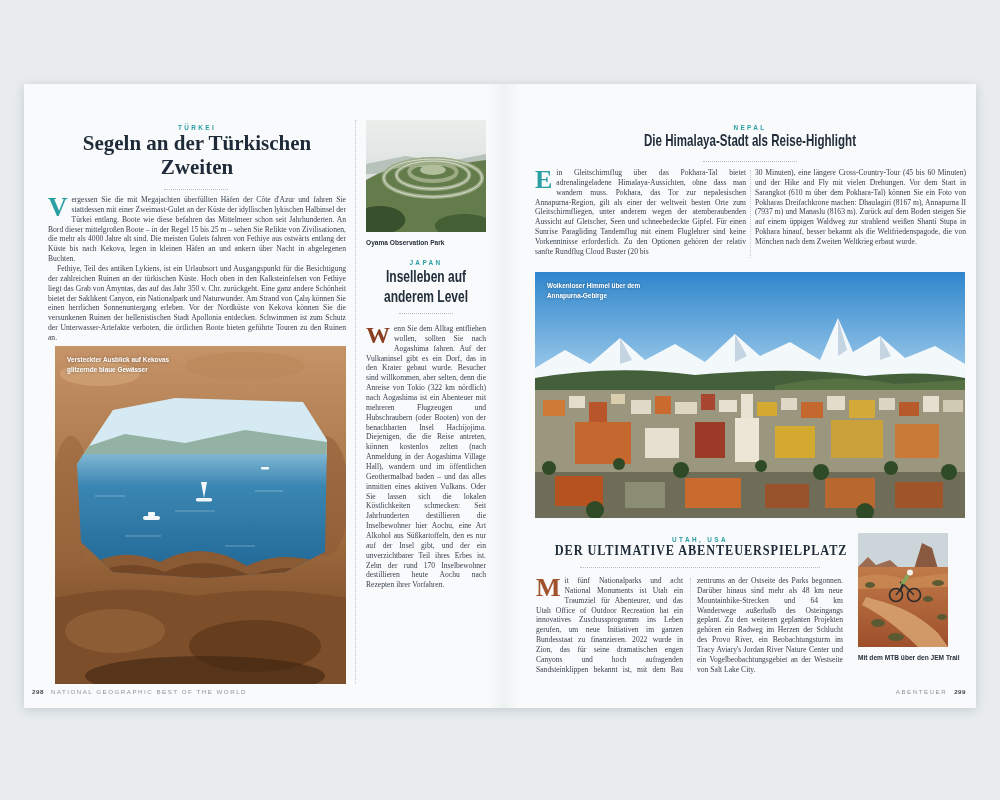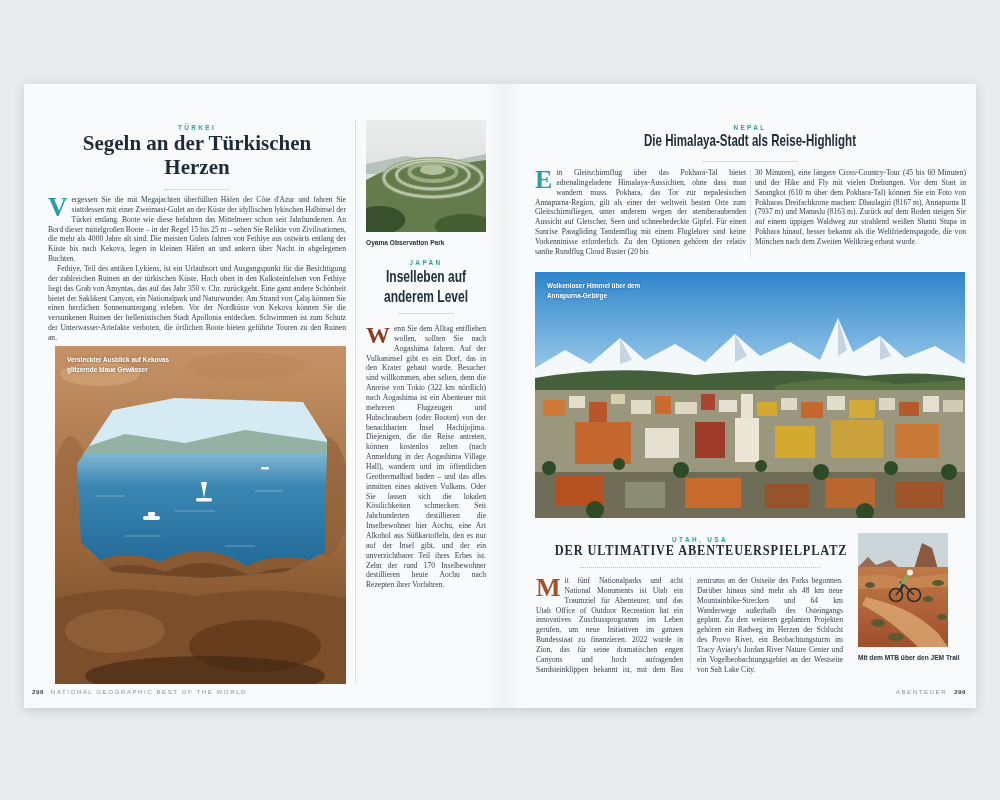--- a/index.html
+++ b/index.html
@@ -67,21 +67,21 @@
   .footer-left .pagenum{margin-right:7px;}
   .footer-right .pagenum{margin-left:7px;}
 </style>
 </head>
 <body>
 
 <div class="sheet"></div>
 
 <div class="kicker" style="left:77px;top:124px;width:240px;">TÜRKEI</div>
 
-<h1 class="serif-title" style="left:77px;top:132px;width:240px;font-size:21px;line-height:1.12;">Segeln an der Türkischen Herzen</h1>
+<h1 class="serif-title" style="left:77px;top:132px;width:240px;font-size:21px;line-height:1.12;">Segeln an der Türkischen Zweiten</h1>
 
 <div class="hrule" style="left:164px;top:189px;width:64px;"></div>
 
 <div class="bodytext" style="left:48px;top:195px;width:298px;max-height:150px;">
   <p><span class="dropcap dc-teal">V</span><span>ergessen Sie die mit Megajachten überfüllten Häfen der Côte d'Azur und fahren Sie stattdessen mit einer Zweimast-Gulet an der Küste der idyllischen lykischen Halbinsel der Türkei entlang. Boote wie diese befahren das Mittelmeer schon seit Jahrhunderten. An Bord dieser mittelgroßen Boote – in der Regel 15 bis 25 m – sehen Sie Relikte von Zivilisationen, die mehr als 4000 Jahre alt sind. Die meisten Gulets fahren von Fethiye aus ostwärts entlang der Küste bis nach Kekova, legen in kleinen Häfen an und ankern über Nacht in abgelegenen Buchten.</span></p>
   <p class="para-indent">Fethiye, Teil des antiken Lykiens, ist ein Urlaubsort und Ausgangspunkt für die Besichtigung der zahlreichen Ruinen an der türkischen Küste. Hoch oben in den Kalksteinfelsen von Fethiye liegt das Grab von Amyntas, das auf das Jahr 350 v. Chr. zurückgeht. Eine ganz andere Schönheit bietet der Saklıkent Canyon, ein Nationalpark und Naturwunder. Am Strand von Çalış können Sie einen herrlichen Sonnenuntergang erleben. Vor der Nordküste von Kekova können Sie die versunkenen Ruinen der hellenistischen Stadt Apollonia entdecken. Schwimmen ist zum Schutz der Unterwasser-Artefakte verboten, die örtlichen Boote bieten geführte Touren zu den Ruinen an.</p>
 </div>
 
 <figure class="photo" style="left:55px;top:346px;width:291px;height:338px;">
   <svg viewBox="0 0 291 338" preserveAspectRatio="none">

